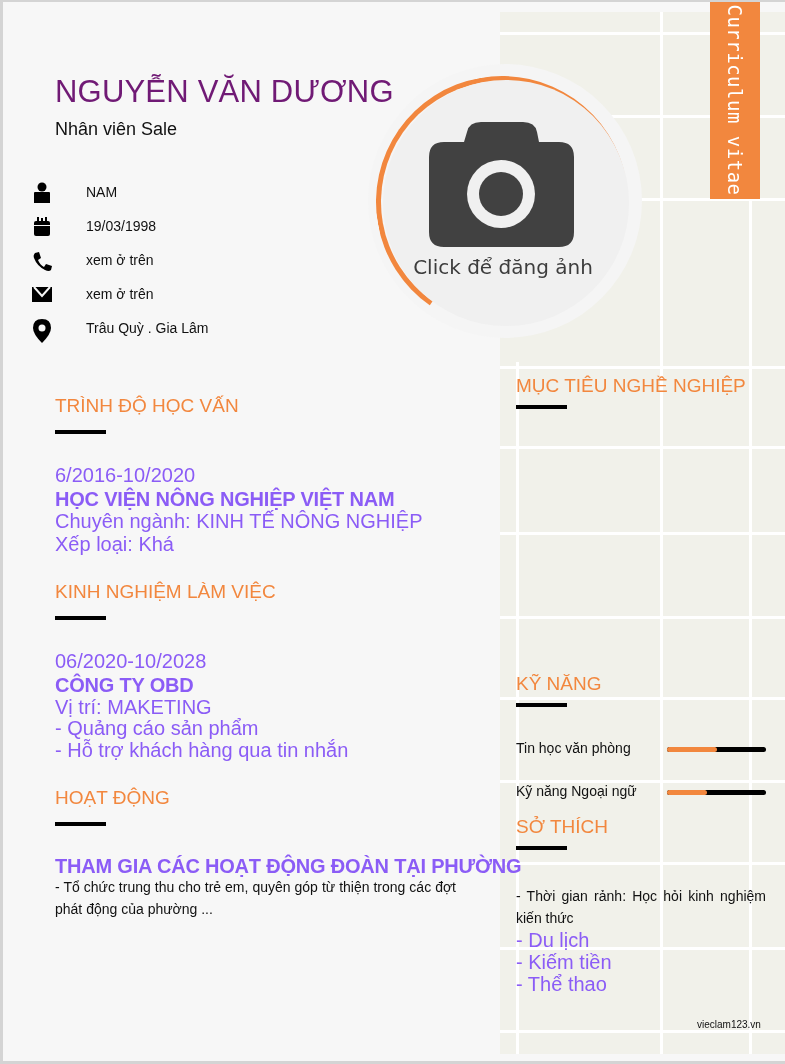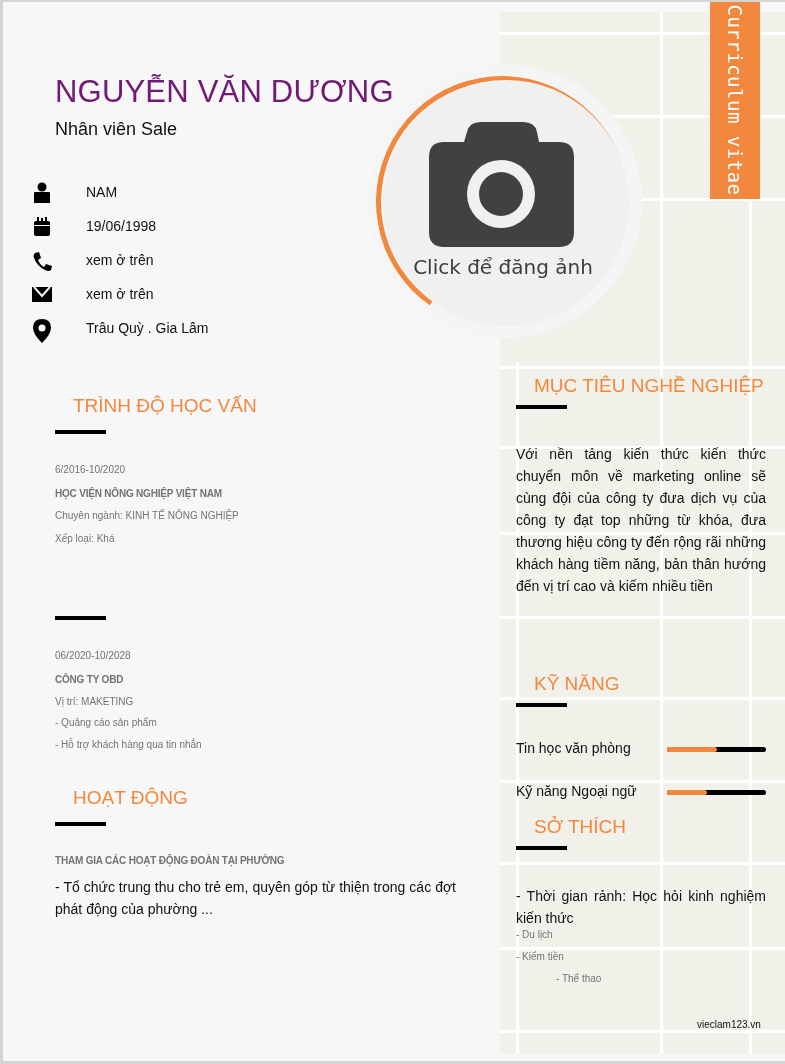--- a/index.html
+++ b/index.html
@@ -28,23 +28,23 @@
   .camera { position: absolute; left: 426px; top: 120px; width: 145px; height: 125px; }
   .photo-caption { position: absolute; left: 390px; top: 253px; width: 220px; text-align: center; font-family: "DejaVu Sans", sans-serif; font-size: 20px; color: #3d3d3d; }
 
   .name { position: absolute; left: 52px; top: 72px; font-size: 31px; color: #701a75; font-weight: normal; letter-spacing: 0.2px; }
   .job-title { position: absolute; left: 52px; top: 117px; font-size: 18px; color: #111; }
 
   .contact-row { position: absolute; left: 28px; height: 24px; }
   .contact-row .ic { position: absolute; left: 0; top: 0; width: 22px; height: 22px; }
   .contact-row .txt { position: absolute; left: 55px; top: 2px; font-size: 14px; white-space: nowrap; }
 
-  .sec-title { position: absolute; font-size: 19px; color: #f2873e; white-space: nowrap; margin-left: 18px; }
+  .sec-title { position: absolute; font-size: 19px; color: #f2873e; white-space: nowrap; }
   .sec-bar { position: absolute; width: 51px; height: 4px; background: #000; }
-  .line { position: absolute; font-size: 10px; white-space: nowrap; color: #737373; }
+  .line { position: absolute; font-size: 20px; white-space: nowrap; color: #8b5cf6; }
   .bold { font-weight: bold; letter-spacing: -0.2px; }
   .para { position: absolute; font-size: 14px; line-height: 22px; text-align: justify; color: #111; }
 
   .skill-label { position: absolute; left: 513px; font-size: 14px; white-space: nowrap; }
   .skill-track { position: absolute; left: 664px; width: 99px; height: 5px; background: #000; border-radius: 3px; }
   .skill-fill { position: absolute; left: 0; top: 0; height: 5px; background: #f2873e; border-radius: 3px; }
 
   .watermark { position: absolute; left: 694px; top: 1017px; font-size: 10px; color: #111; }
 </style>
 </head>
@@ -95,21 +95,21 @@
     <span class="txt">NAM</span>
   </div>
   <div class="contact-row" style="top:214px; width:260px;">
     <svg class="ic" viewBox="0 0 22 22">
       <rect x="3" y="5" width="16" height="15" rx="2" fill="#000"></rect>
       <rect x="6" y="1" width="2" height="6" fill="#000"></rect>
       <rect x="14" y="1" width="2" height="6" fill="#000"></rect>
       <rect x="10" y="2" width="2" height="5" fill="#000"></rect>
       <rect x="3" y="9" width="16" height="1" fill="#f7f7f7"></rect>
     </svg>
-    <span class="txt">19/06/1998</span>
+    <span class="txt">19/03/1998</span>
   </div>
   <div class="contact-row" style="top:248px; width:260px;">
     <svg class="ic" viewBox="0 0 22 22">
       <path d="M4 3 L8 2 L10 8 L7 10 Q9 15 13 17 L15 14 L21 16 L20 20 Q18 22 14 20 Q6 16 3 8 Q2 5 4 3 Z" fill="#000"></path>
     </svg>
     <span class="txt">xem ở trên</span>
   </div>
   <div class="contact-row" style="top:282px; width:260px;">
     <svg class="ic" viewBox="0 0 22 22">
       <path d="M1 3 L21 3 L21 18 L1 18 Z" fill="#000"></path>
@@ -125,48 +125,48 @@
     <span class="txt">Trâu Quỳ . Gia Lâm</span>
   </div>
 
   <div class="sec-title" style="left:52px; top:393px;">TRÌNH ĐỘ HỌC VẤN</div>
   <div class="sec-bar" style="left:52px; top:428px;"></div>
   <div class="line" style="left:52px; top:462px;">6/2016-10/2020</div>
   <div class="line bold" style="left:52px; top:486px;">HỌC VIỆN NÔNG NGHIỆP VIỆT NAM</div>
   <div class="line" style="left:52px; top:508px;">Chuyên ngành: KINH TẾ NÔNG NGHIỆP</div>
   <div class="line" style="left:52px; top:531px;">Xếp loại: Khá</div>
 
+  <div class="sec-title" style="left:52px; top:579px;">KINH NGHIỆM LÀM VIỆC</div>
   <div class="sec-bar" style="left:52px; top:614px;"></div>
   <div class="line" style="left:52px; top:648px;">06/2020-10/2028</div>
   <div class="line bold" style="left:52px; top:672px;">CÔNG TY OBD</div>
   <div class="line" style="left:52px; top:694px;">Vị trí: MAKETING</div>
   <div class="line" style="left:52px; top:715px;">- Quảng cáo sản phẩm</div>
   <div class="line" style="left:52px; top:737px;">- Hỗ trợ khách hàng qua tin nhắn</div>
 
   <div class="sec-title" style="left:52px; top:785px;">HOẠT ĐỘNG</div>
   <div class="sec-bar" style="left:52px; top:820px;"></div>
   <div class="line bold" style="left:52px; top:853px;text-align:right;">THAM GIA CÁC HOẠT ĐỘNG ĐOÀN TẠI PHƯỜNG</div>
   <div class="para" style="left:52px; top:874px; width:401px;">- Tổ chức trung thu cho trẻ em, quyên góp từ thiện trong các đợt phát động của phường ...</div>
 
   <div class="sec-title" style="left:513px; top:373px;">MỤC TIÊU NGHỀ NGHIỆP</div>
   <div class="sec-bar" style="left:513px; top:403px;"></div>
-  <div class="para" style="left:513px; top:441px; width:250px; line-height:22px;">Với nền tảng kiến thức kiến thức chuyển môn về marketing online sẽ cùng đội  của công ty đưa  dịch vụ của công ty đạt top những từ khóa, đưa thương hiệu công ty đến rộng rãi những khách hàng tiềm năng, bản thân hướng đến vị trí cao và kiếm nhiều tiền</div>
 
   <div class="sec-title" style="left:513px; top:671px;">KỸ NĂNG</div>
   <div class="sec-bar" style="left:513px; top:701px;"></div>
   <div class="skill-label" style="top:738px;">Tin học văn phòng</div>
   <div class="skill-track" style="top:745px;">
     <div class="skill-fill" style="width:50px;"></div>
   </div>
   <div class="skill-label" style="top:781px;">Kỹ năng Ngoại ngữ</div>
   <div class="skill-track" style="top:788px;">
     <div class="skill-fill" style="width:40px;"></div>
   </div>
 
   <div class="sec-title" style="left:513px; top:814px;">SỞ THÍCH</div>
   <div class="sec-bar" style="left:513px; top:844px;"></div>
   <div class="para" style="left:513px; top:883px; width:250px;">- Thời gian rảnh: Học hỏi  kinh nghiệm kiến thức</div>
   <div class="line" style="left:513px; top:927px;">- Du lịch</div>
   <div class="line" style="left:513px; top:949px;">- Kiếm tiền</div>
-  <div class="line" style="left:513px; top:971px;padding-left:40px;">- Thể thao</div>
+  <div class="line" style="left:513px; top:971px;">- Thể thao</div>
 
   <div class="watermark">vieclam123.vn</div>
 </div>
 
 </body></html>

